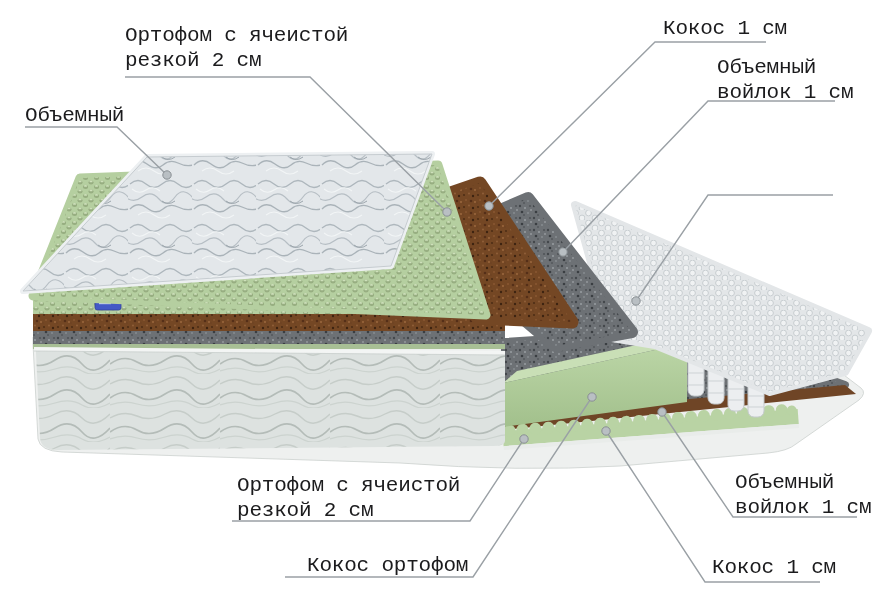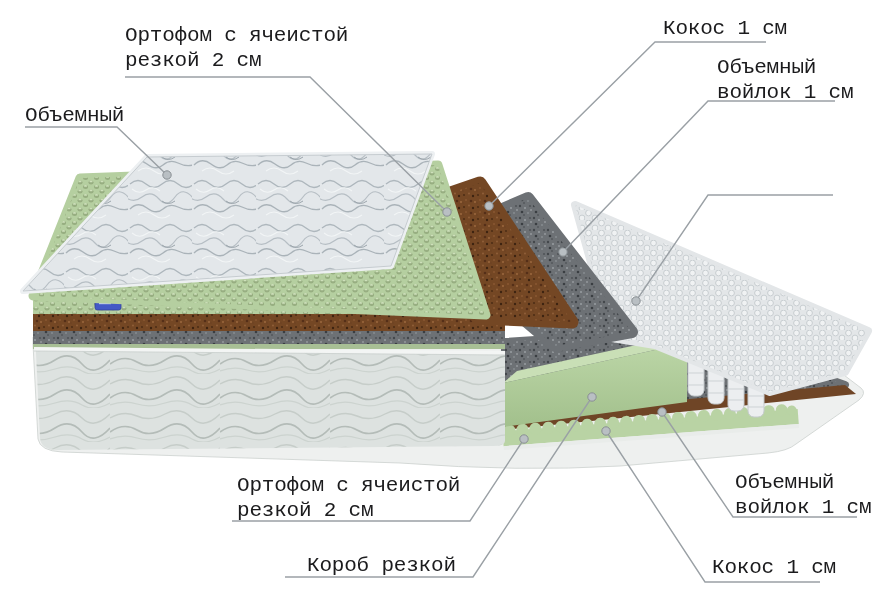--- a/index.html
+++ b/index.html
@@ -194,21 +194,21 @@
 </div>
 <div class="lbl" style="left:717px;top:55px">
   <span>Объемный</span>
   <span>войлок 1 см</span>
 </div>
 <div class="lbl" style="left:237px;top:473px">
   <span>Ортофом с ячеистой</span>
   <span>резкой 2 см</span>
 </div>
 <div class="lbl" style="left:307px;top:553px">
-  <span>Короб резкой</span>
+  <span>Кокос ортофом</span>
 </div>
 <div class="lbl" style="left:735px;top:470px">
   <span>Объемный</span>
   <span>войлок 1 см</span>
 </div>
 <div class="lbl" style="left:712px;top:555px">
   <span>Кокос 1 см</span>
 </div>
 
 </div>

